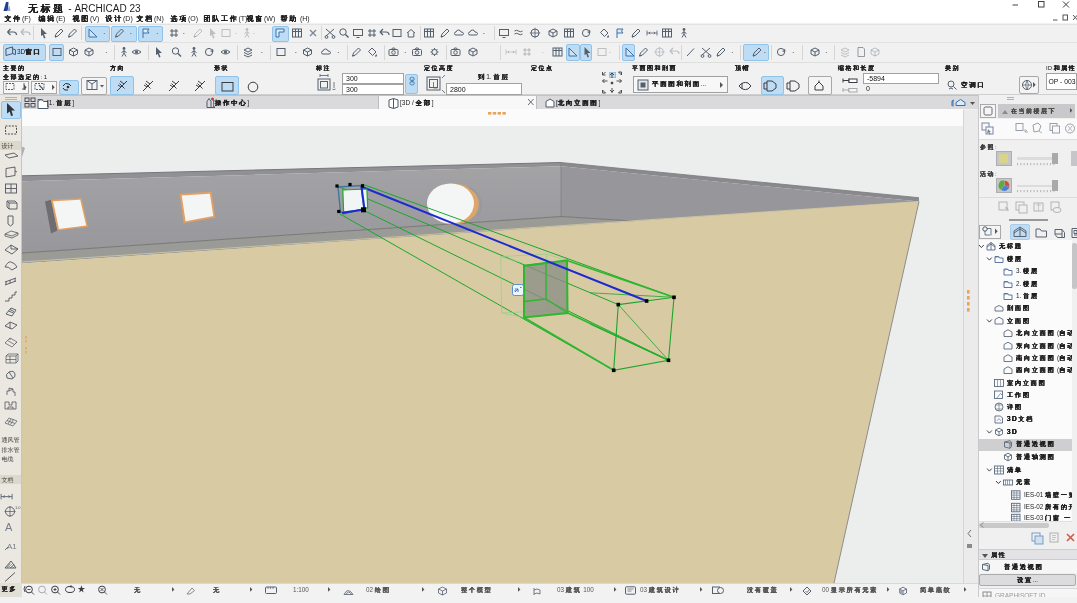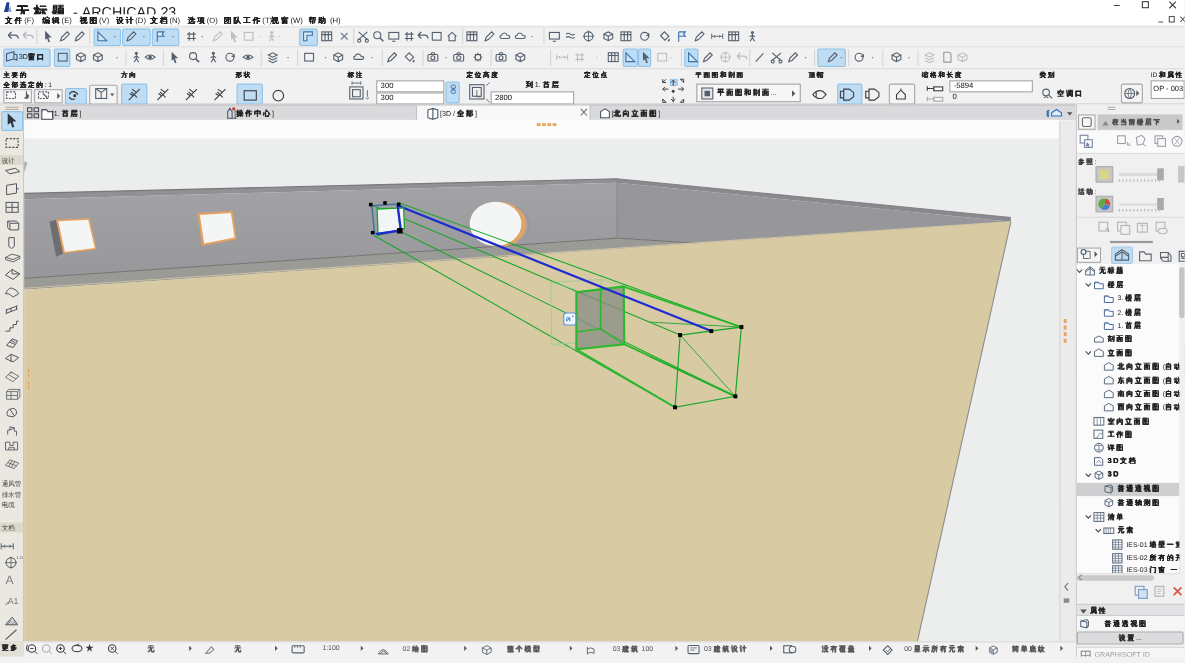--- a/index.html
+++ b/index.html
@@ -139,21 +139,21 @@
 <g id="arrR">
         <path d="M0 0 L3 3 L0 6 Z" fill="#555"></path>
       </g>
 </defs>
   </svg>
 <div class="a" style="left:0;top:0;width:1077px;height:13px;background:#fff">
 <svg class="ab" width="10" height="11" style="left:2px;top:1px" viewBox="0 0 10 11">
       <path d="M1.5 10 L4 1 L6.5 1 L6 10 Z" fill="#23408f"></path>
       <path d="M5 10 L7.5 4.5 L8.5 10 Z" fill="#8fa7d4"></path>
     </svg>
-<span class="t" style="left:14px;top:1.5px;font-size:13px"><span class="c">无标题</span> - ARCHICAD 23</span>
+<span class="t" style="left:28px;top:1.5px;font-size:10px"><span class="c">无标题</span> - ARCHICAD 23</span>
 <svg class="ab" width="70" height="10" style="left:1005px;top:0" viewBox="0 0 70 10" stroke="#404040" fill="none">
       <path d="M7.5 5 H13"></path>
       <rect x="33.5" y="1.5" width="5.5" height="5.5"></rect>
       <path d="M58 1.5 L64 7.5 M64 1.5 L58 7.5"></path>
     </svg>
 </div>
 <div class="a" style="left:0;top:13px;width:1077px;height:10px;background:#fff;font-size:7px">
 <span class="t" style="left:4.5px;top:0.5px"><span class="c">文件</span>(F)</span>
 <span class="t" style="left:38.5px;top:0.5px"><span class="c">编辑</span>(E)</span>
 <span class="t" style="left:72.5px;top:0.5px"><span class="c">视图</span>(V)</span>

